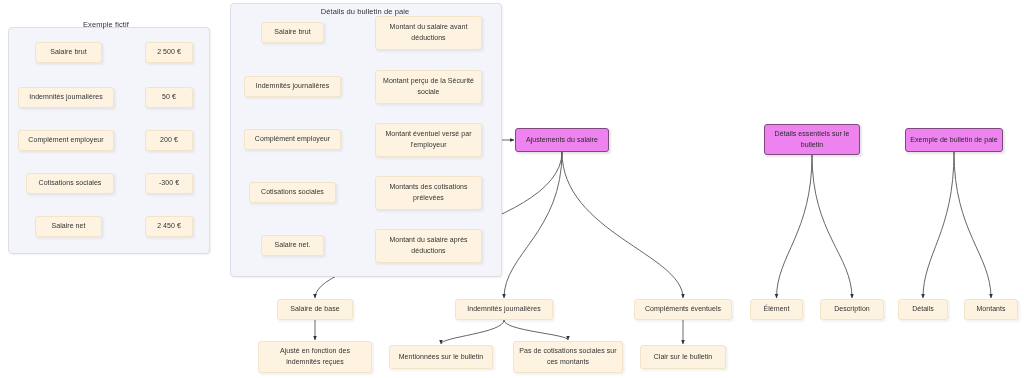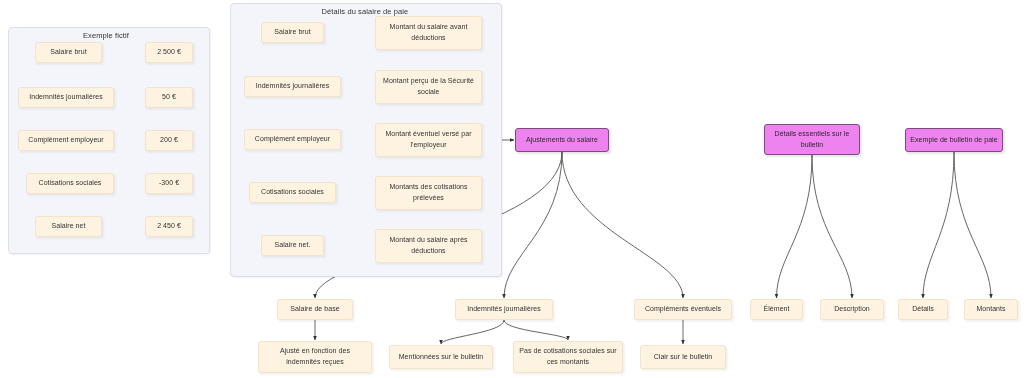--- a/index.html
+++ b/index.html
@@ -95,23 +95,23 @@
         <path d="M 683 320 C 683 333.2, 683 336.8, 683 344" fill="none" stroke="#555555" stroke-width="0.9" marker-end="url(#arrow)"></path>
         <path d="M 812 155 C 812 233.65, 776.5 255.1, 776.5 298" fill="none" stroke="#555555" stroke-width="0.9" marker-end="url(#arrow)"></path>
         <path d="M 812 155 C 812 233.65, 852 255.1, 852 298" fill="none" stroke="#555555" stroke-width="0.9" marker-end="url(#arrow)"></path>
         <path d="M 954 152 C 954 232.3, 923 254.2, 923 298" fill="none" stroke="#555555" stroke-width="0.9" marker-end="url(#arrow)"></path>
         <path d="M 954 152 C 954 232.3, 991 254.2, 991 298" fill="none" stroke="#555555" stroke-width="0.9" marker-end="url(#arrow)"></path>
         <path d="M 482 140 L 514 140" fill="none" stroke="#555555" stroke-width="0.9" marker-end="url(#arrow)"></path>
       </g>
   </svg>
   <div id="cluster-layer">
       <div class="cluster" style="left: 8px; top: 27px; width: 200px; height: 225px;"></div>
-      <div class="cluster-title" style="left: 8px; top: 31px; width: 196px;">Exemple fictif</div>
+      <div class="cluster-title" style="left: 8px; top: 20px; width: 196px;">Exemple fictif</div>
       <div class="cluster" style="left: 230px; top: 3px; width: 270px; height: 272px;"></div>
-      <div class="cluster-title" style="left: 230px; top: 7px; width: 270px;">Détails du salaire de paie</div>
+      <div class="cluster-title" style="left: 230px; top: 7px; width: 270px;">Détails du bulletin de paie</div>
     </div>
   <div id="node-layer">
       <div class="node cream" style="left: 35px; top: 42px; width: 67px; height: 21px;">
         <span>Salaire brut</span>
       </div>
       <div class="node cream" style="left: 145px; top: 42px; width: 48px; height: 21px;">
         <span>2 500 €</span>
       </div>
       <div class="node cream" style="left: 18px; top: 87px; width: 96px; height: 21px;">
         <span>Indemnités journalières</span>

